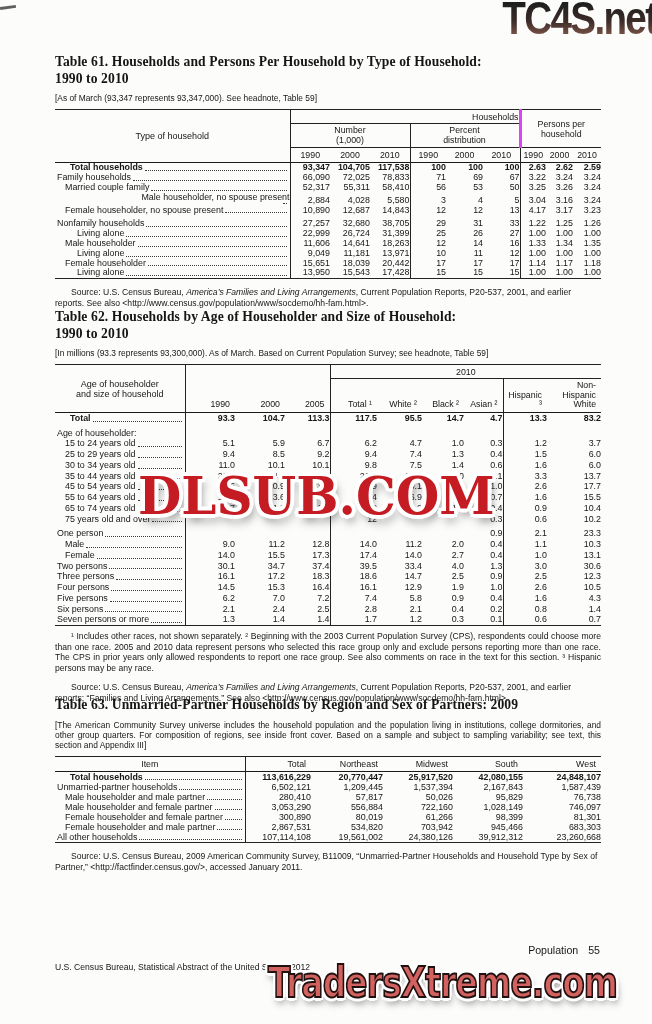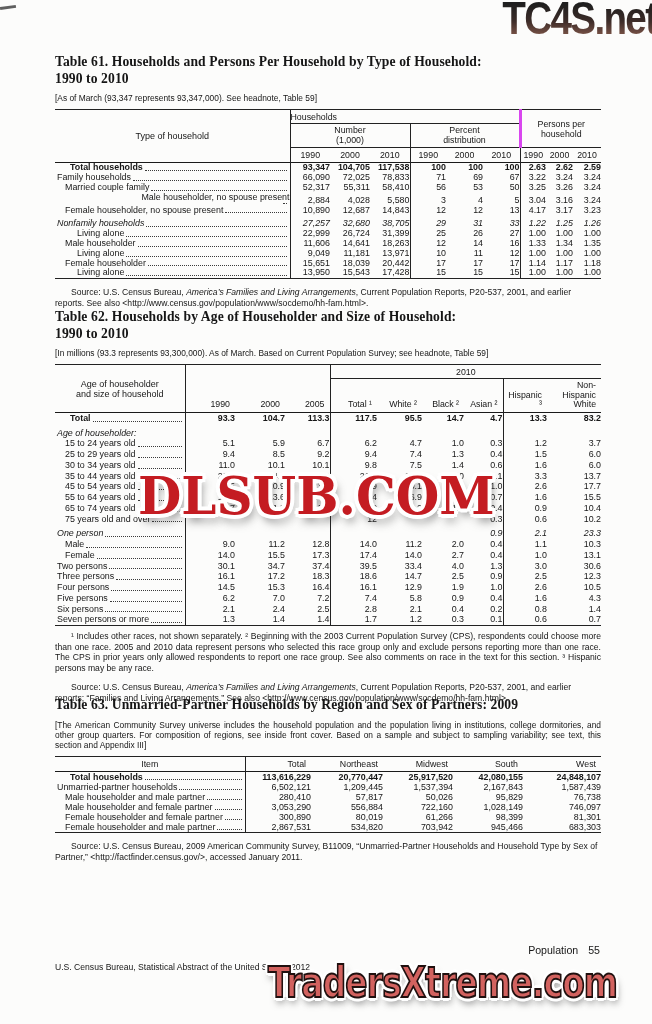--- a/index.html
+++ b/index.html
@@ -21,27 +21,27 @@
   table.t thead{border-bottom:1.4px solid #1a1a1a;}
   table.t th{font-weight:normal;font-size:8.8px;padding:0;color:#161616;}
   table.t td{font-size:8.9px;padding:0;vertical-align:bottom;}
   .num{text-align:right;padding-right:5px;white-space:nowrap;}
   .dv{border-right:1px solid #222;}
   td.stub{border-right:1px solid #222;}
   .b{font-weight:bold;}
   .cf{display:flex;align-items:flex-end;}
   .lbl{white-space:nowrap;}
   .leader{flex:1;border-bottom:1.3px dotted #3a3a3a;margin:0 3px 2px 2px;min-width:4px;}
-  tr.gap td{padding-top:4px;font-style:italic;}
+  tr.gap td{padding-top:4px;}
   .pre{white-space:pre-line;}
 
   
   #t61 td{line-height:9.8px;}
   #t61 .stubh{text-align:center;vertical-align:middle;border-right:1px solid #222;font-size:9px;}
-  #t61 .gh{text-align:left;padding:2px 0 1px;border-bottom:1px solid #222;}
+  #t61 .gh{text-align:right;padding:2px 0 1px;border-bottom:1px solid #222;}
   #t61 .gsub{text-align:center;line-height:9.6px;padding:2px 0 2px;}
   #t61 .dvl{border-left:1px solid #222;}
   #t61 .pp{text-align:center;vertical-align:middle;line-height:10px;border-left:3px solid #d946ef;}
   #t61 .yrs th{text-align:center;border-top:1px solid #222;padding:2px 0;}
 
   
   #t62 td{line-height:10.75px;}
   #t62 .stubh62{text-align:center;vertical-align:middle;line-height:10px;border-right:1px solid #222;font-size:9px;}
   #t62 .g2010{text-align:center;border-left:1px solid #222;border-bottom:1px solid #222;padding:2px 0 1px;}
   #t62 .r62 th{text-align:right;vertical-align:bottom;padding:2px 5px 2px 0;line-height:9.6px;}
@@ -785,20 +785,33 @@
                 <span class="lbl">Female householder and male partner</span>
                 <span class="leader"></span>
               </div>
             </td>
             <td class="num">2,867,531</td>
             <td class="num">534,820</td>
             <td class="num">703,942</td>
             <td class="num">945,466</td>
             <td class="num">683,303</td>
           </tr>
+          <tr>
+            <td class="stub">
+              <div class="cf" style="padding-left: 2px;">
+                <span class="lbl">All other households</span>
+                <span class="leader"></span>
+              </div>
+            </td>
+            <td class="num">107,114,108</td>
+            <td class="num">19,561,002</td>
+            <td class="num">24,380,126</td>
+            <td class="num">39,912,312</td>
+            <td class="num">23,260,668</td>
+          </tr>
         </tbody>
     </table>
     <p class="src">Source: U.S. Census Bureau, 2009 American Community Survey, B11009, “Unmarried-Partner Households and Household Type by Sex of Partner,” &lt;http://factfinder.census.gov/&gt;, accessed January 2011.</p>
   </div>
 
   <div class="wm-mid">DLSUB.COM</div>
 
   <div class="pop"><span>Population</span><span class="n">55</span></div>
   <div class="bureau">U.S. Census Bureau, Statistical Abstract of the United States: 2012</div>
   <div class="wm-bot">TradersXtreme.com</div>

